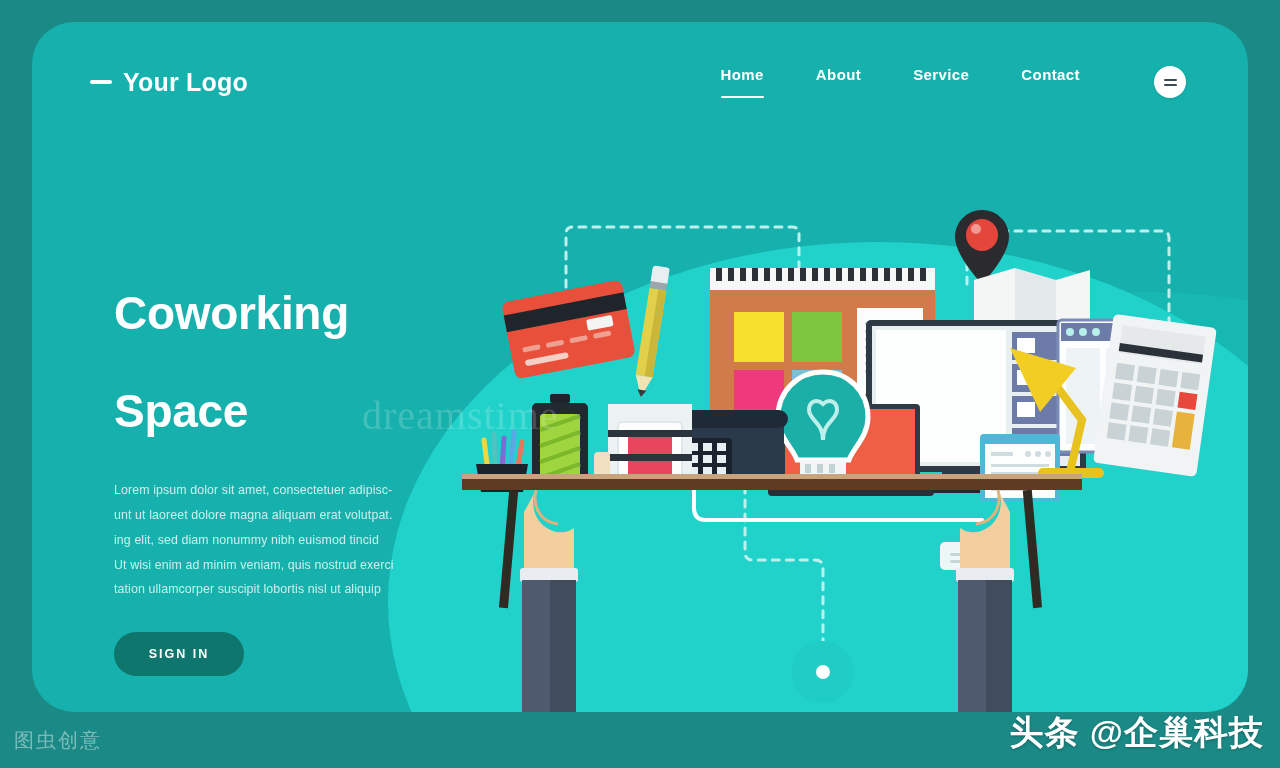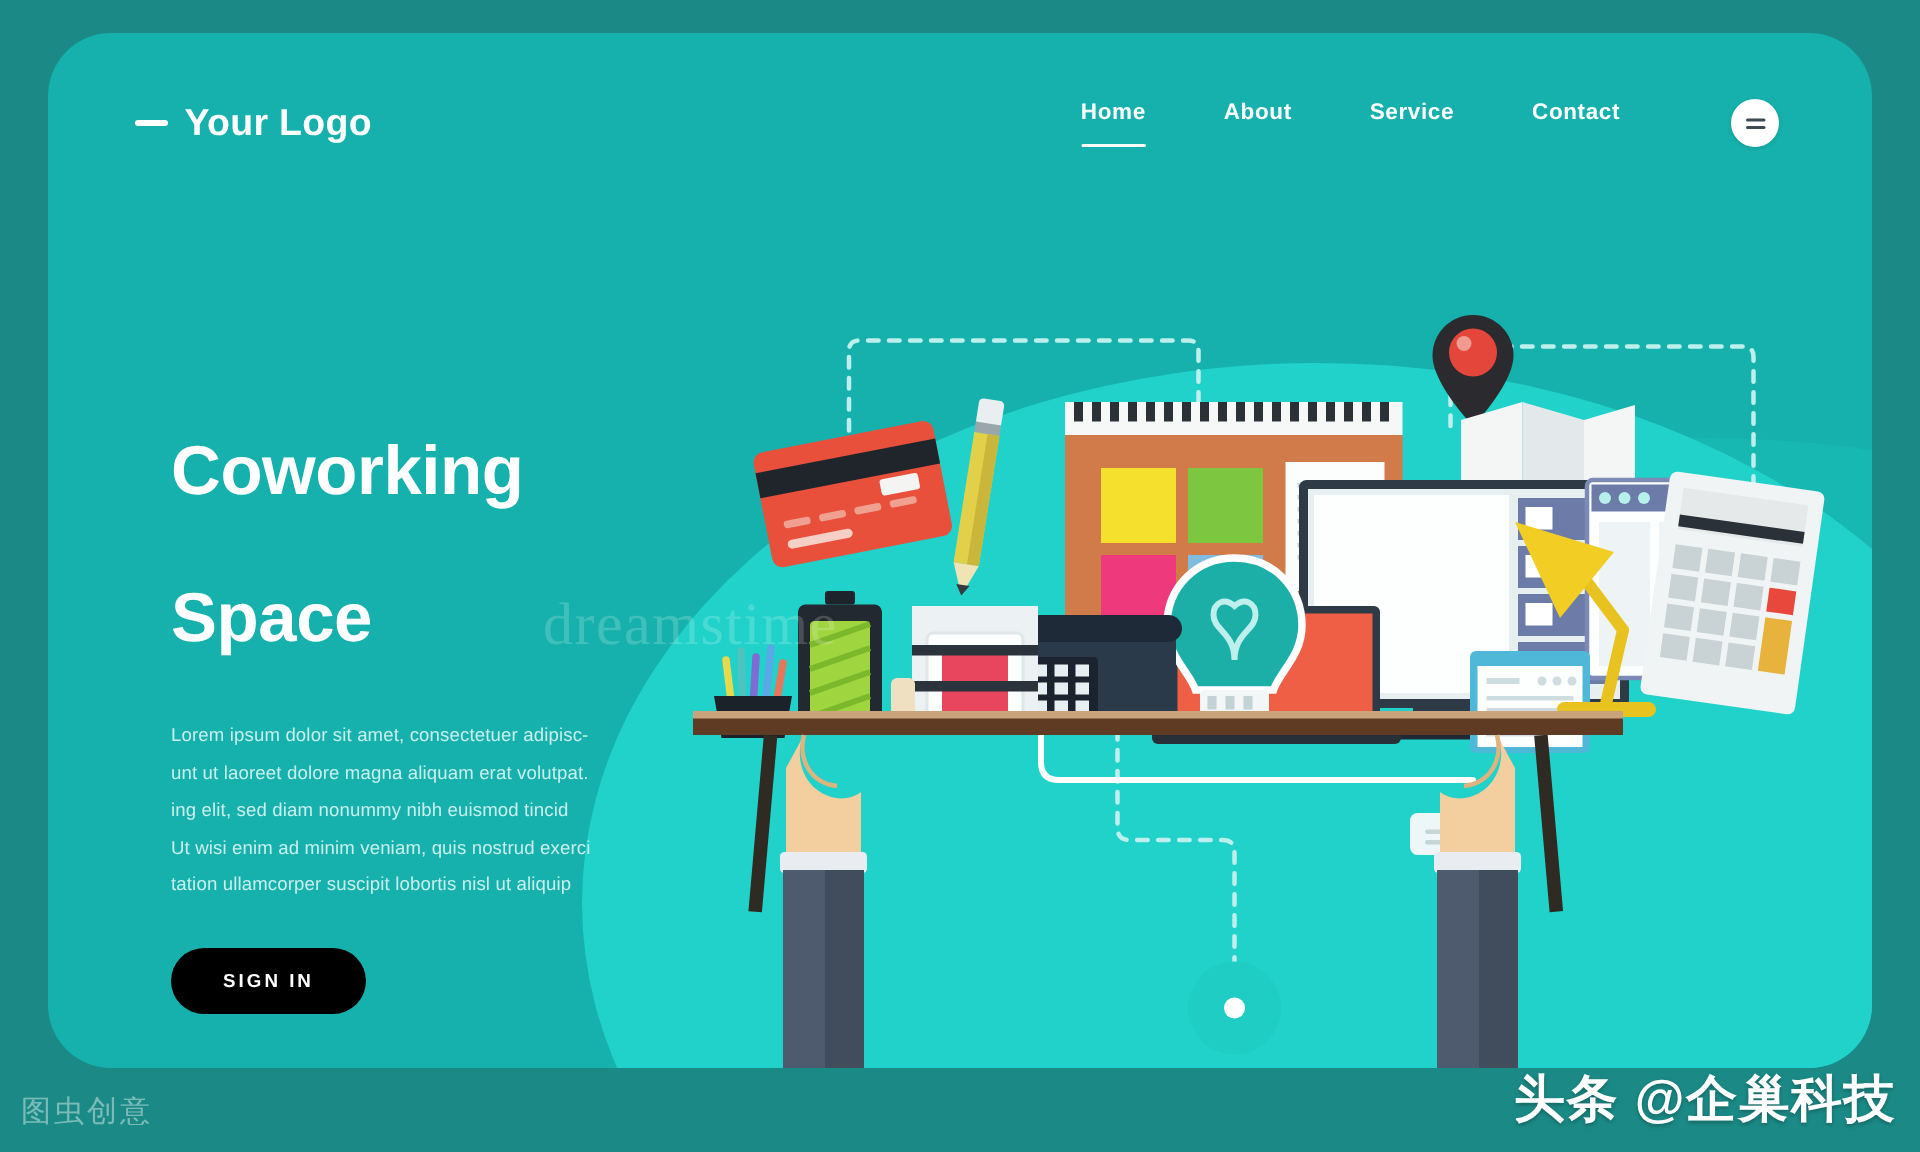--- a/index.html
+++ b/index.html
@@ -62,21 +62,21 @@
   .para{
     margin-top:38px; color:#d9f5f2; font-size:12.4px; line-height:2.0;
     letter-spacing:.1px; opacity:.92;
   }
   .para span{ display:block; }
   .btn-row{ margin-top:30px; display:flex; gap:22px; align-items:center; }
   .btn{
     font-size:12.5px; font-weight:bold; letter-spacing:2px;
     border-radius:30px; display:flex; align-items:center; justify-content:center;
   }
-  .btn-primary{ width:130px; height:44px; background:#000000; color:#fff; border:none; }
+  .btn-primary{ width:130px; height:44px; background:#0f766e; color:#fff; border:none; }
   .btn-ghost{ width:148px; height:44px; background:transparent; color:#fff;
     border:2px solid rgba(255,255,255,.85); }
 
   
   .illus{ position:absolute; left:430px; top:150px; width:760px; height:560px; z-index:20; }
   .illus svg{ width:100%; height:100%; display:block; overflow:visible; }
 
   
   .wm-left{
     position:absolute; left:14px; bottom:14px; z-index:40;

